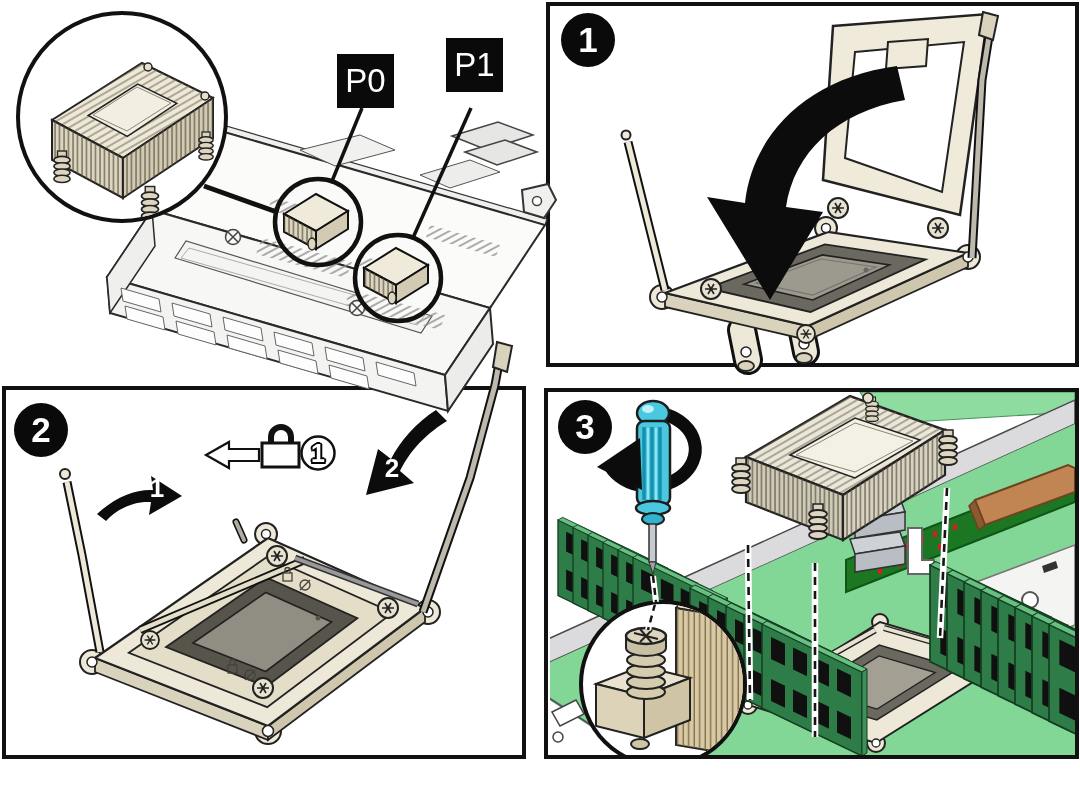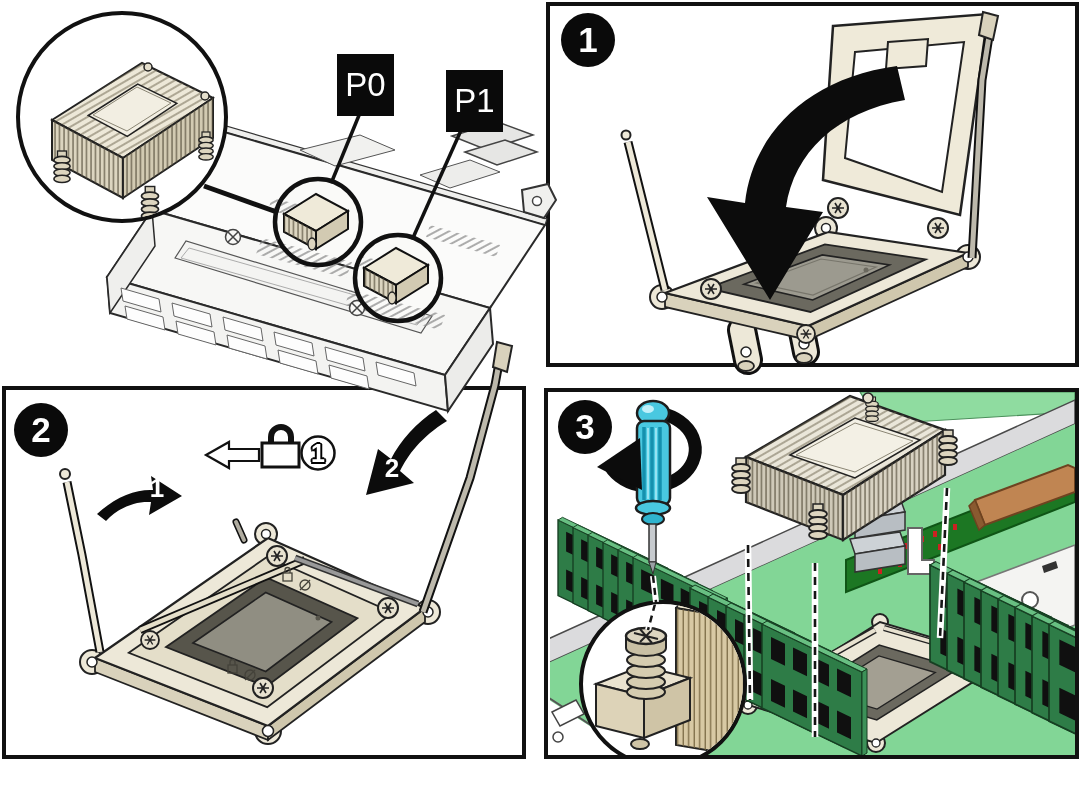--- a/index.html
+++ b/index.html
@@ -4,25 +4,25 @@
 <style>
   html,body{margin:0;padding:0;background:#fff;}
   #stage{position:relative;width:1080px;height:795px;background:#fff;overflow:hidden;
          font-family:"Liberation Sans","DejaVu Sans",sans-serif;}
   .panel{position:absolute;border:4px solid #111;background:#fff;box-sizing:border-box;z-index:1;}
   #panel-1{left:546px;top:2px;width:533px;height:365px;}
   #panel-2{left:2px;top:386px;width:524px;height:373px;}
   #panel-3{left:544px;top:388px;width:535px;height:371px;}
   #art{position:absolute;left:0;top:0;z-index:2;pointer-events:none;}
   .overlay{position:absolute;z-index:3;display:flex;align-items:center;justify-content:center;}
-  .chip-label{width:57px;height:62px;background:#0a0a0a;color:#fff;font-size:33px;}
+  .chip-label{width:57px;height:54px;background:#0a0a0a;color:#fff;font-size:33px;}
   .badge{width:54px;height:54px;background:#0a0a0a;border-radius:50%;color:#fff;
          font-size:35px;font-weight:bold;}
   #label-p0{left:337px;top:54px;}
-  #label-p1{left:446px;top:70px;}
+  #label-p1{left:446px;top:38px;}
   #badge-1{left:561px;top:13px;}
   #badge-2{left:14px;top:403px;}
   #badge-3{left:558px;top:400px;}
   .arrow-num{width:32px;height:32px;color:#fff;font-size:26px;font-weight:bold;}
   #arrow1-num{left:141px;top:472px;}
   #arrow2-num{left:376px;top:452px;}
   #lock-num{left:301px;top:436px;width:34px;height:34px;color:#fff;font-size:25px;font-weight:bold;
     text-shadow:-2px 0 0 #000,2px 0 0 #000,0 -2px 0 #000,0 2px 0 #000,
                 -1.5px -1.5px 0 #000,1.5px -1.5px 0 #000,-1.5px 1.5px 0 #000,1.5px 1.5px 0 #000;}
 </style>

